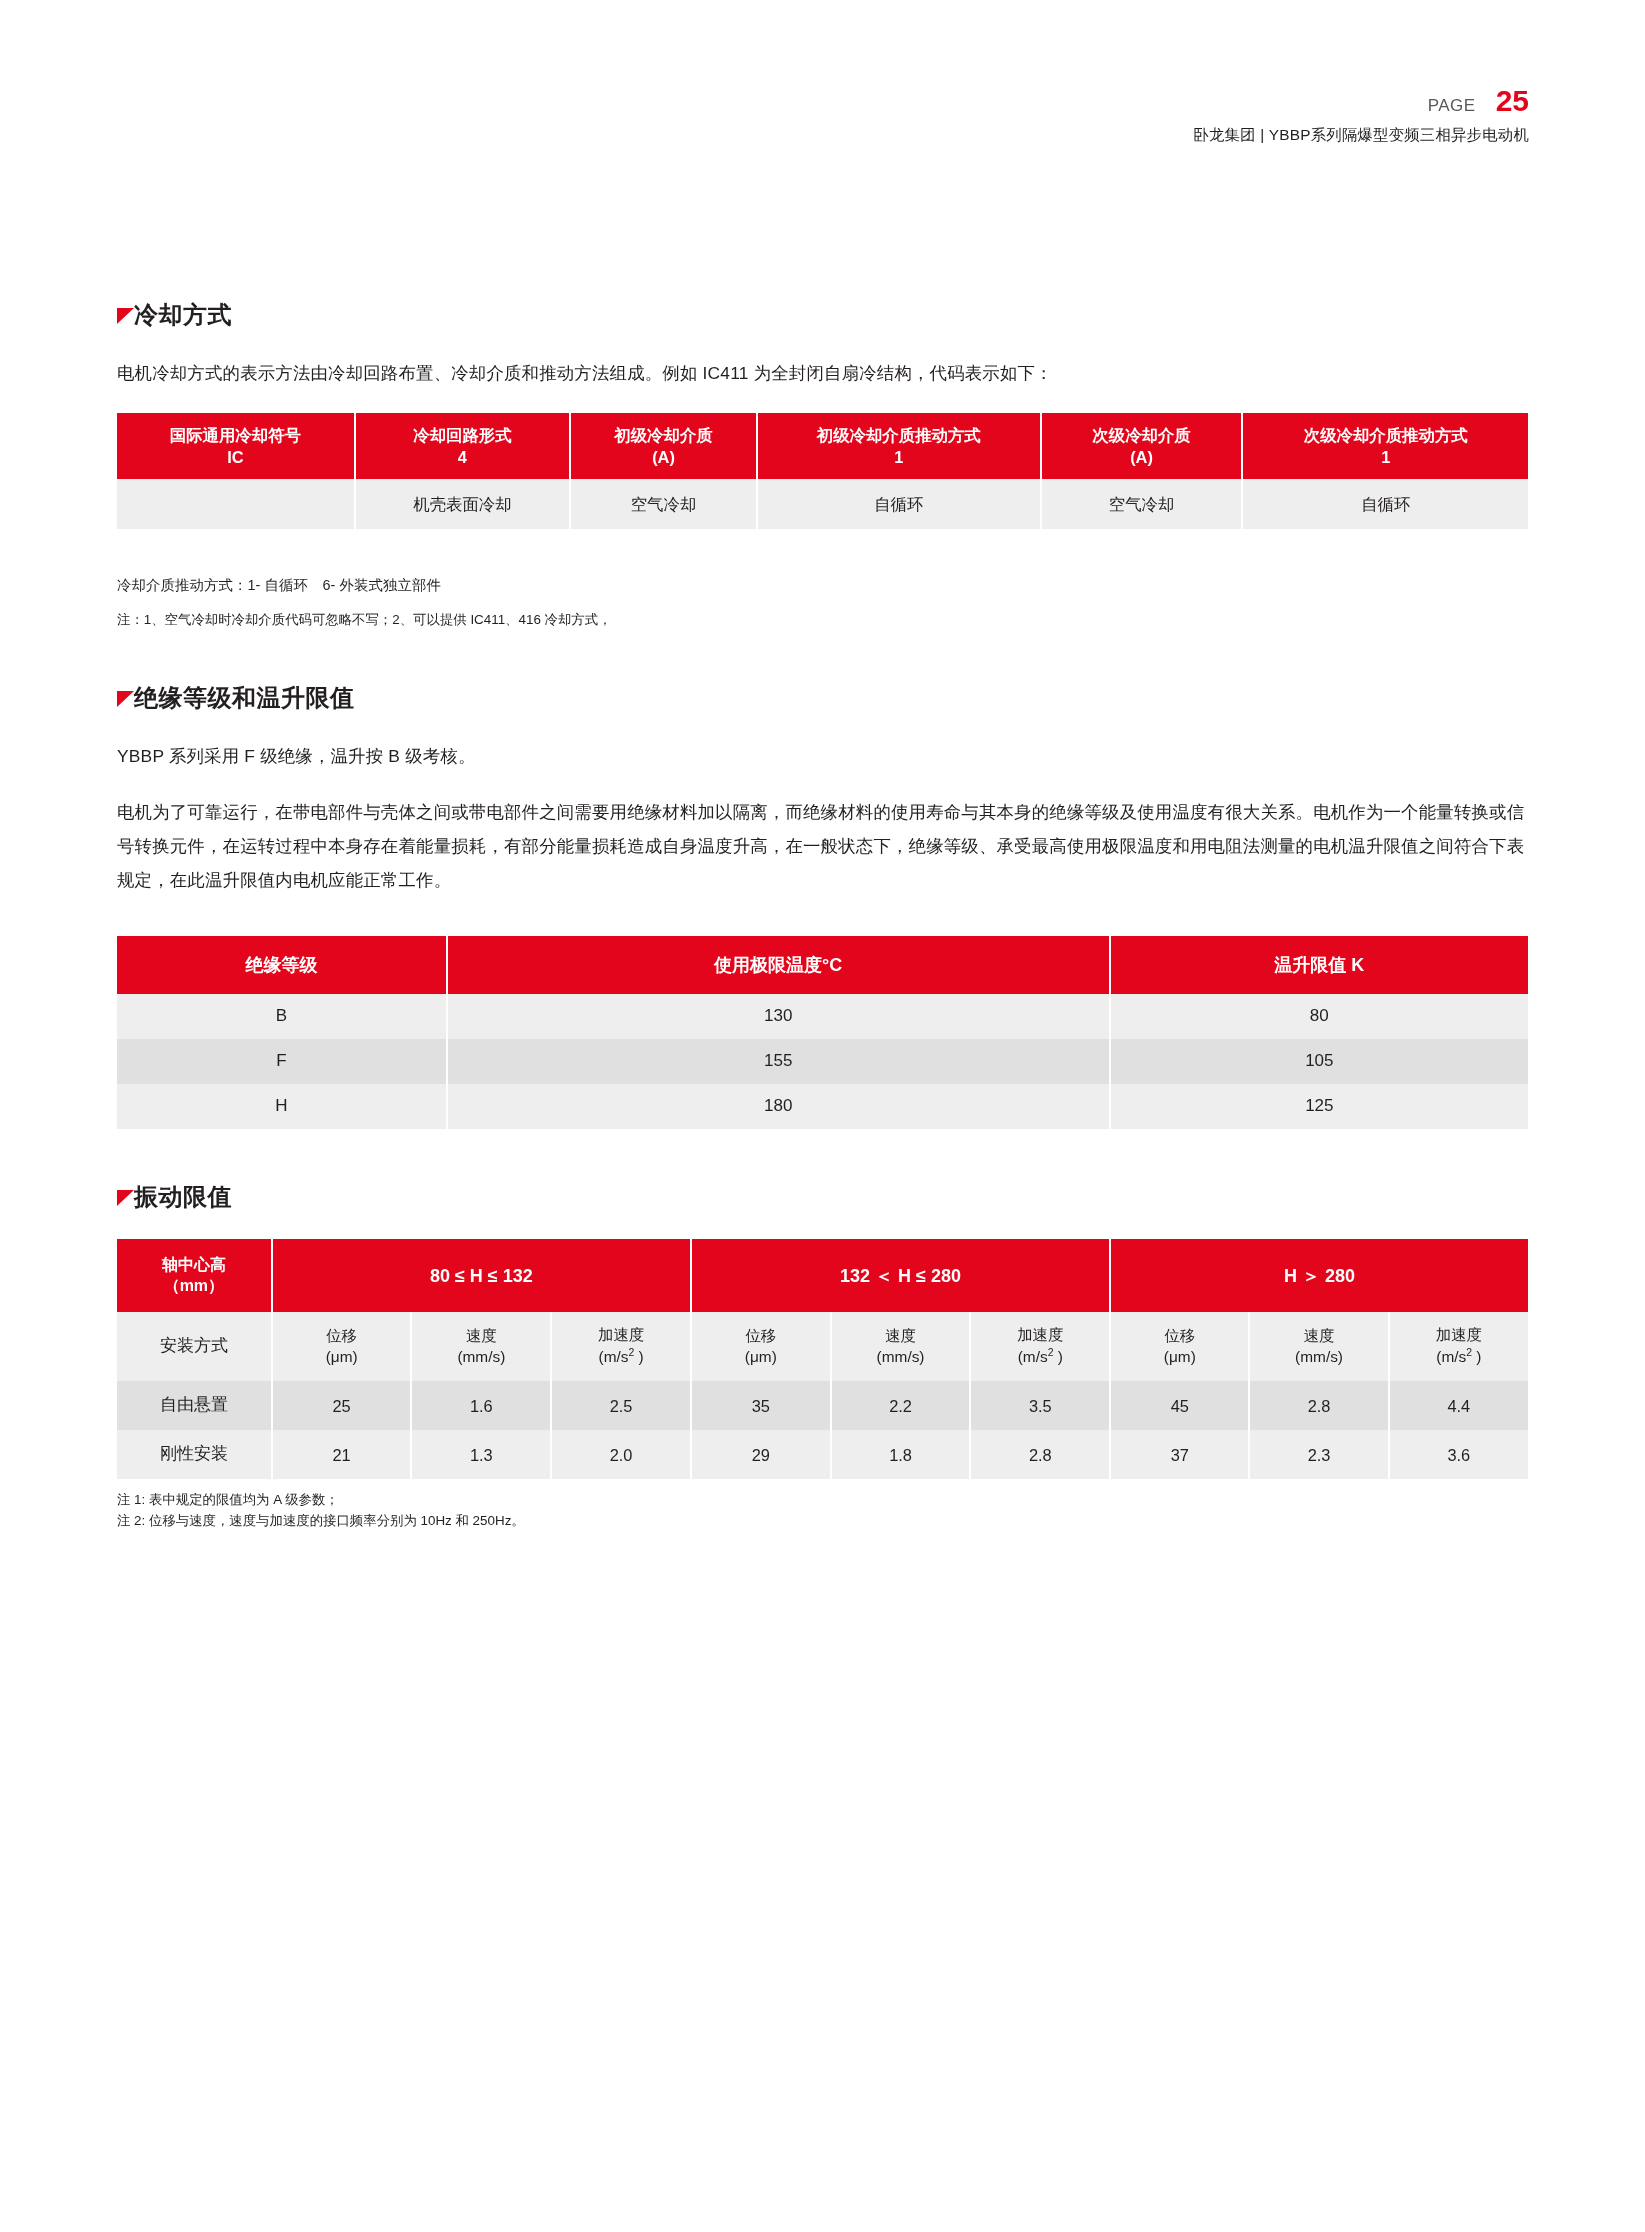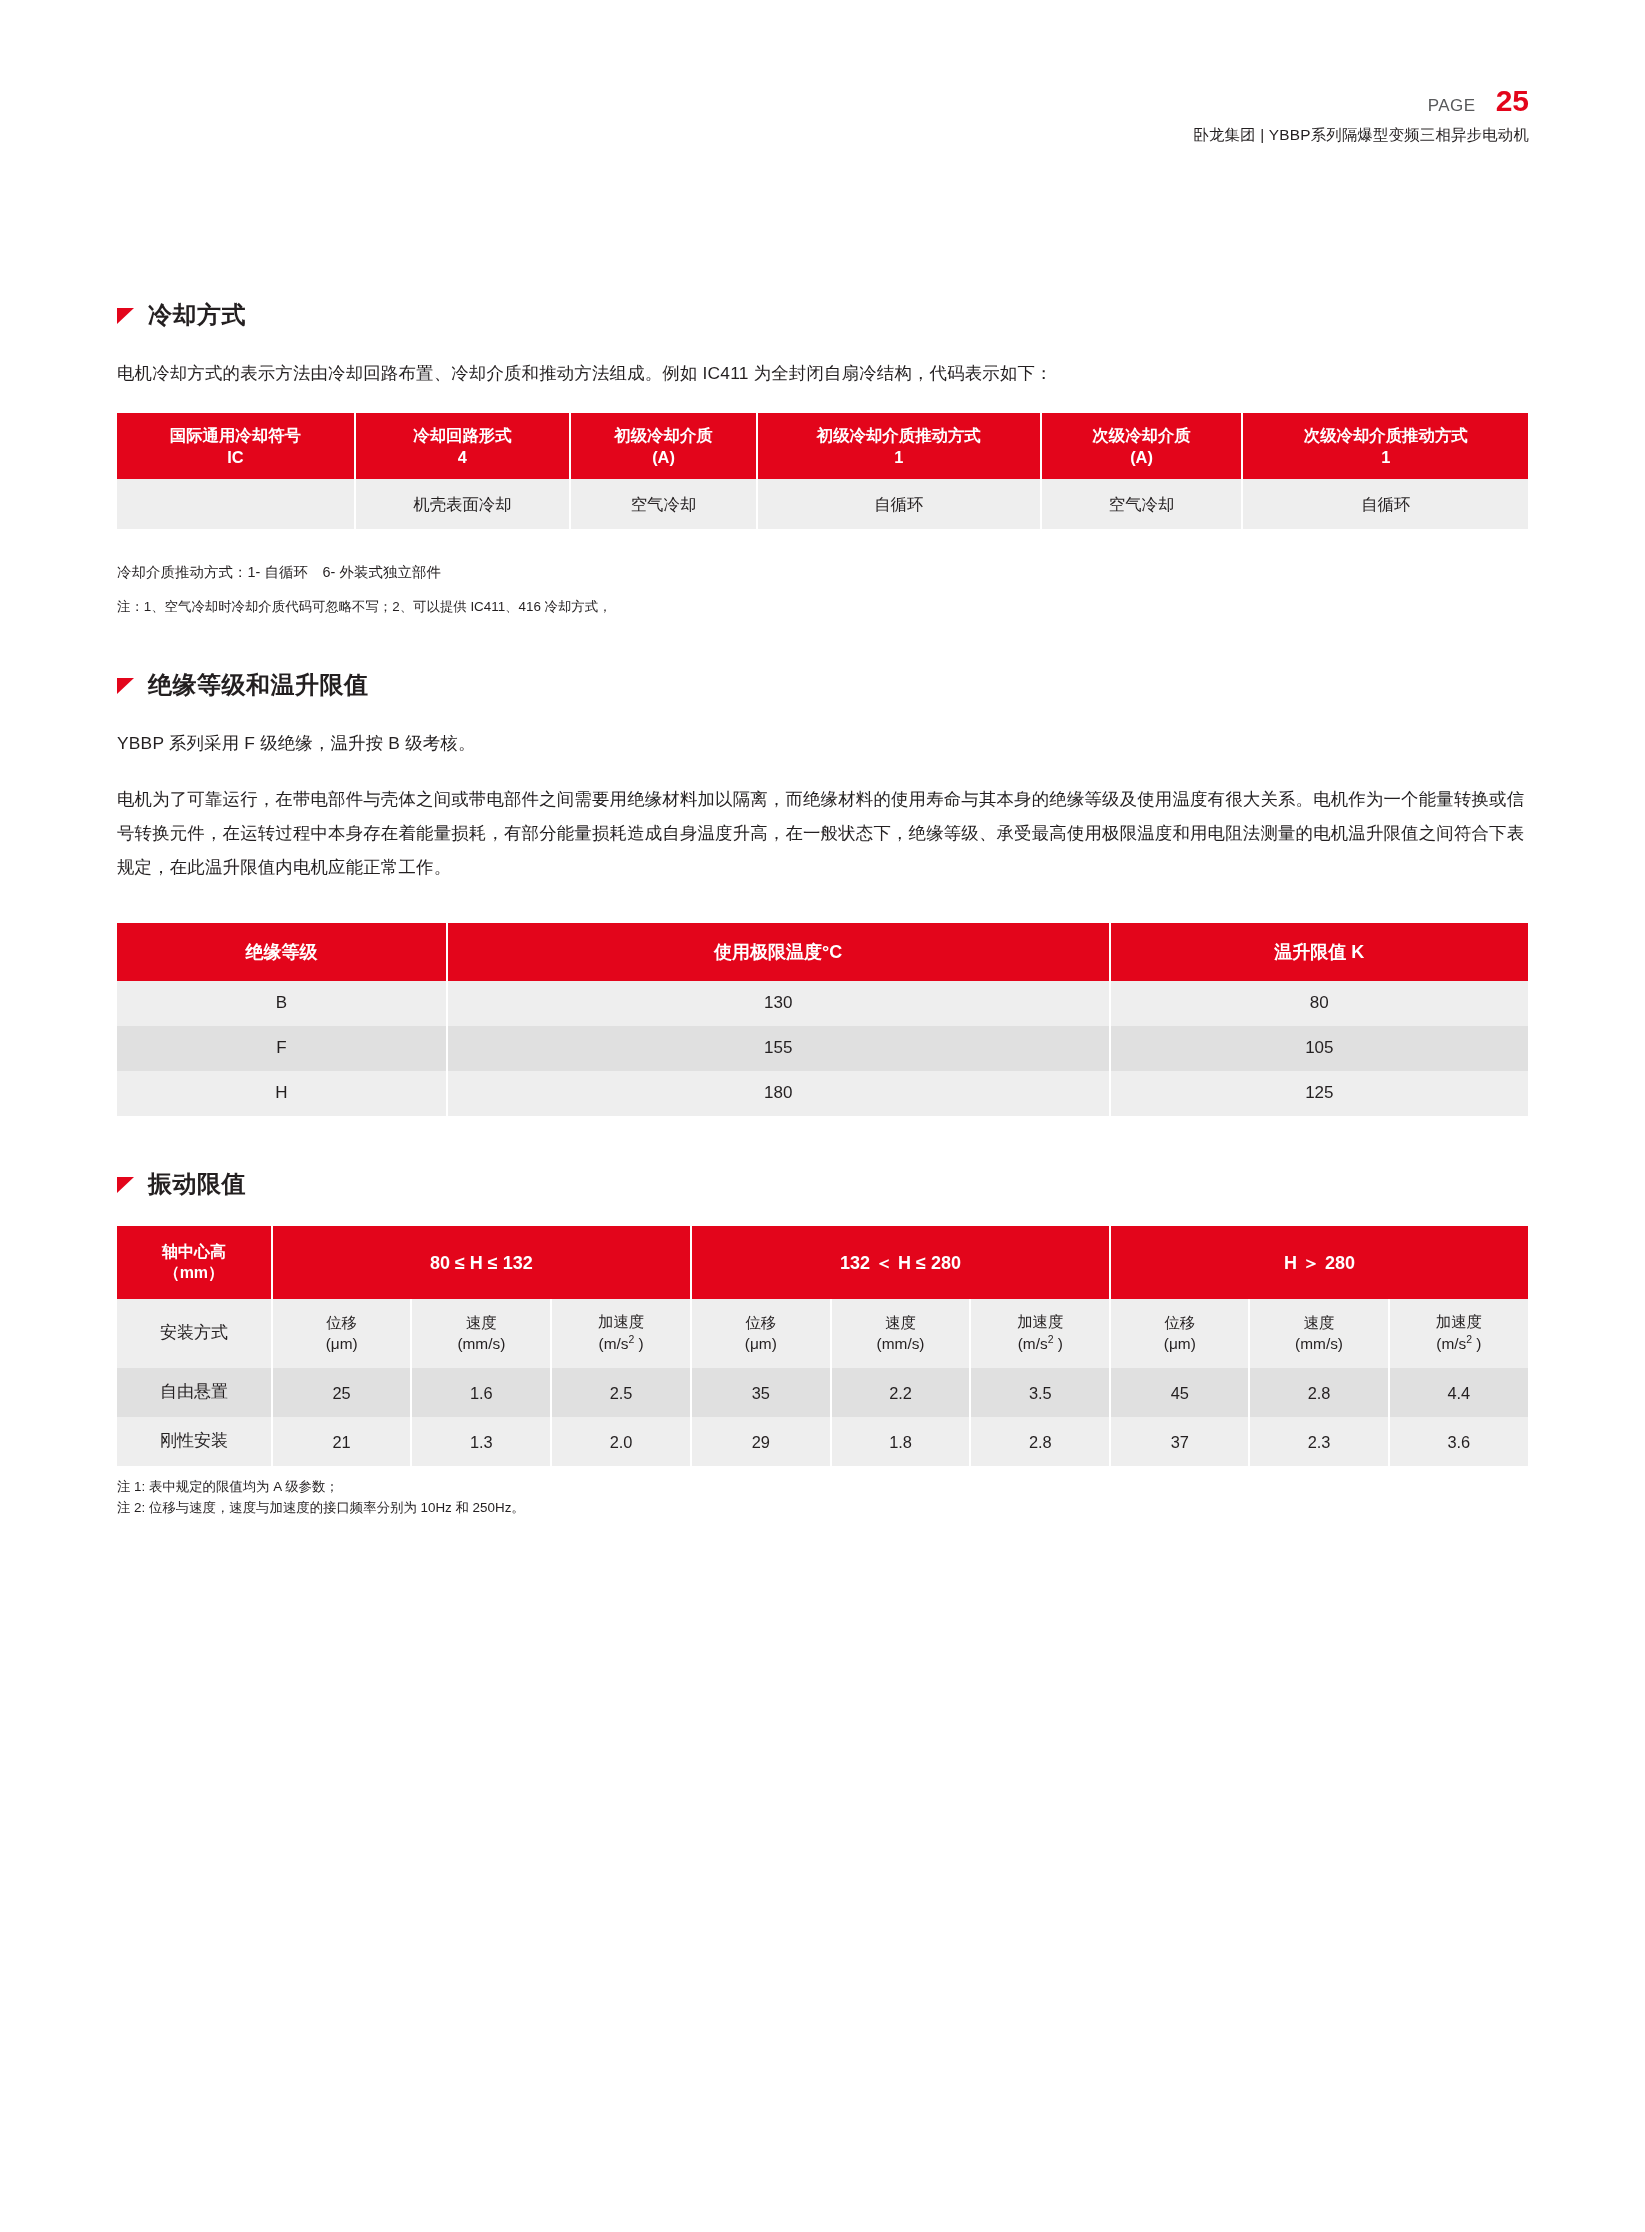--- a/index.html
+++ b/index.html
@@ -58,21 +58,20 @@
   .content {
     position: absolute;
     left: 117px;
     top: 299px;
     width: 1411px;
   }
 
   .section-title {
     display: flex;
     align-items: center;
-    gap: 14px;
     margin: 0 0 26px 0;
   }
   .flag {
     width: 0;
     height: 0;
     border-left: 17px solid #e3051b;
     border-bottom: 16px solid transparent;
     margin-top: 2px;
   }
   .section-title h2 {
@@ -128,21 +127,21 @@
     padding: 13px 4px;
     border-right: 2px solid #ffffff;
     line-height: 1.35;
     color: #231f20;
   }
   table td:last-child { border-right: none; }
   tr.row-a td { background: #eeeeee; }
   tr.row-b td { background: #e0e0e0; }
 
   
-  #cooling-table { margin-bottom: 31px; }
+  #cooling-table { margin-bottom: 44px; }
   #cooling-table th { font-size: 16.4px; padding: 11px 3px; }
   #cooling-table td { font-size: 16.4px; padding: 14px 8px; }
 
   
   #insulation-table { margin-bottom: 0; border-radius: 6px; }
   #insulation-table th { font-size: 18px; padding: 17px 4px; }
   #insulation-table td { font-size: 17px; padding: 11px 4px; }
 
   
   #vibration-table th.grp { font-size: 18px; padding: 21px 4px; }

